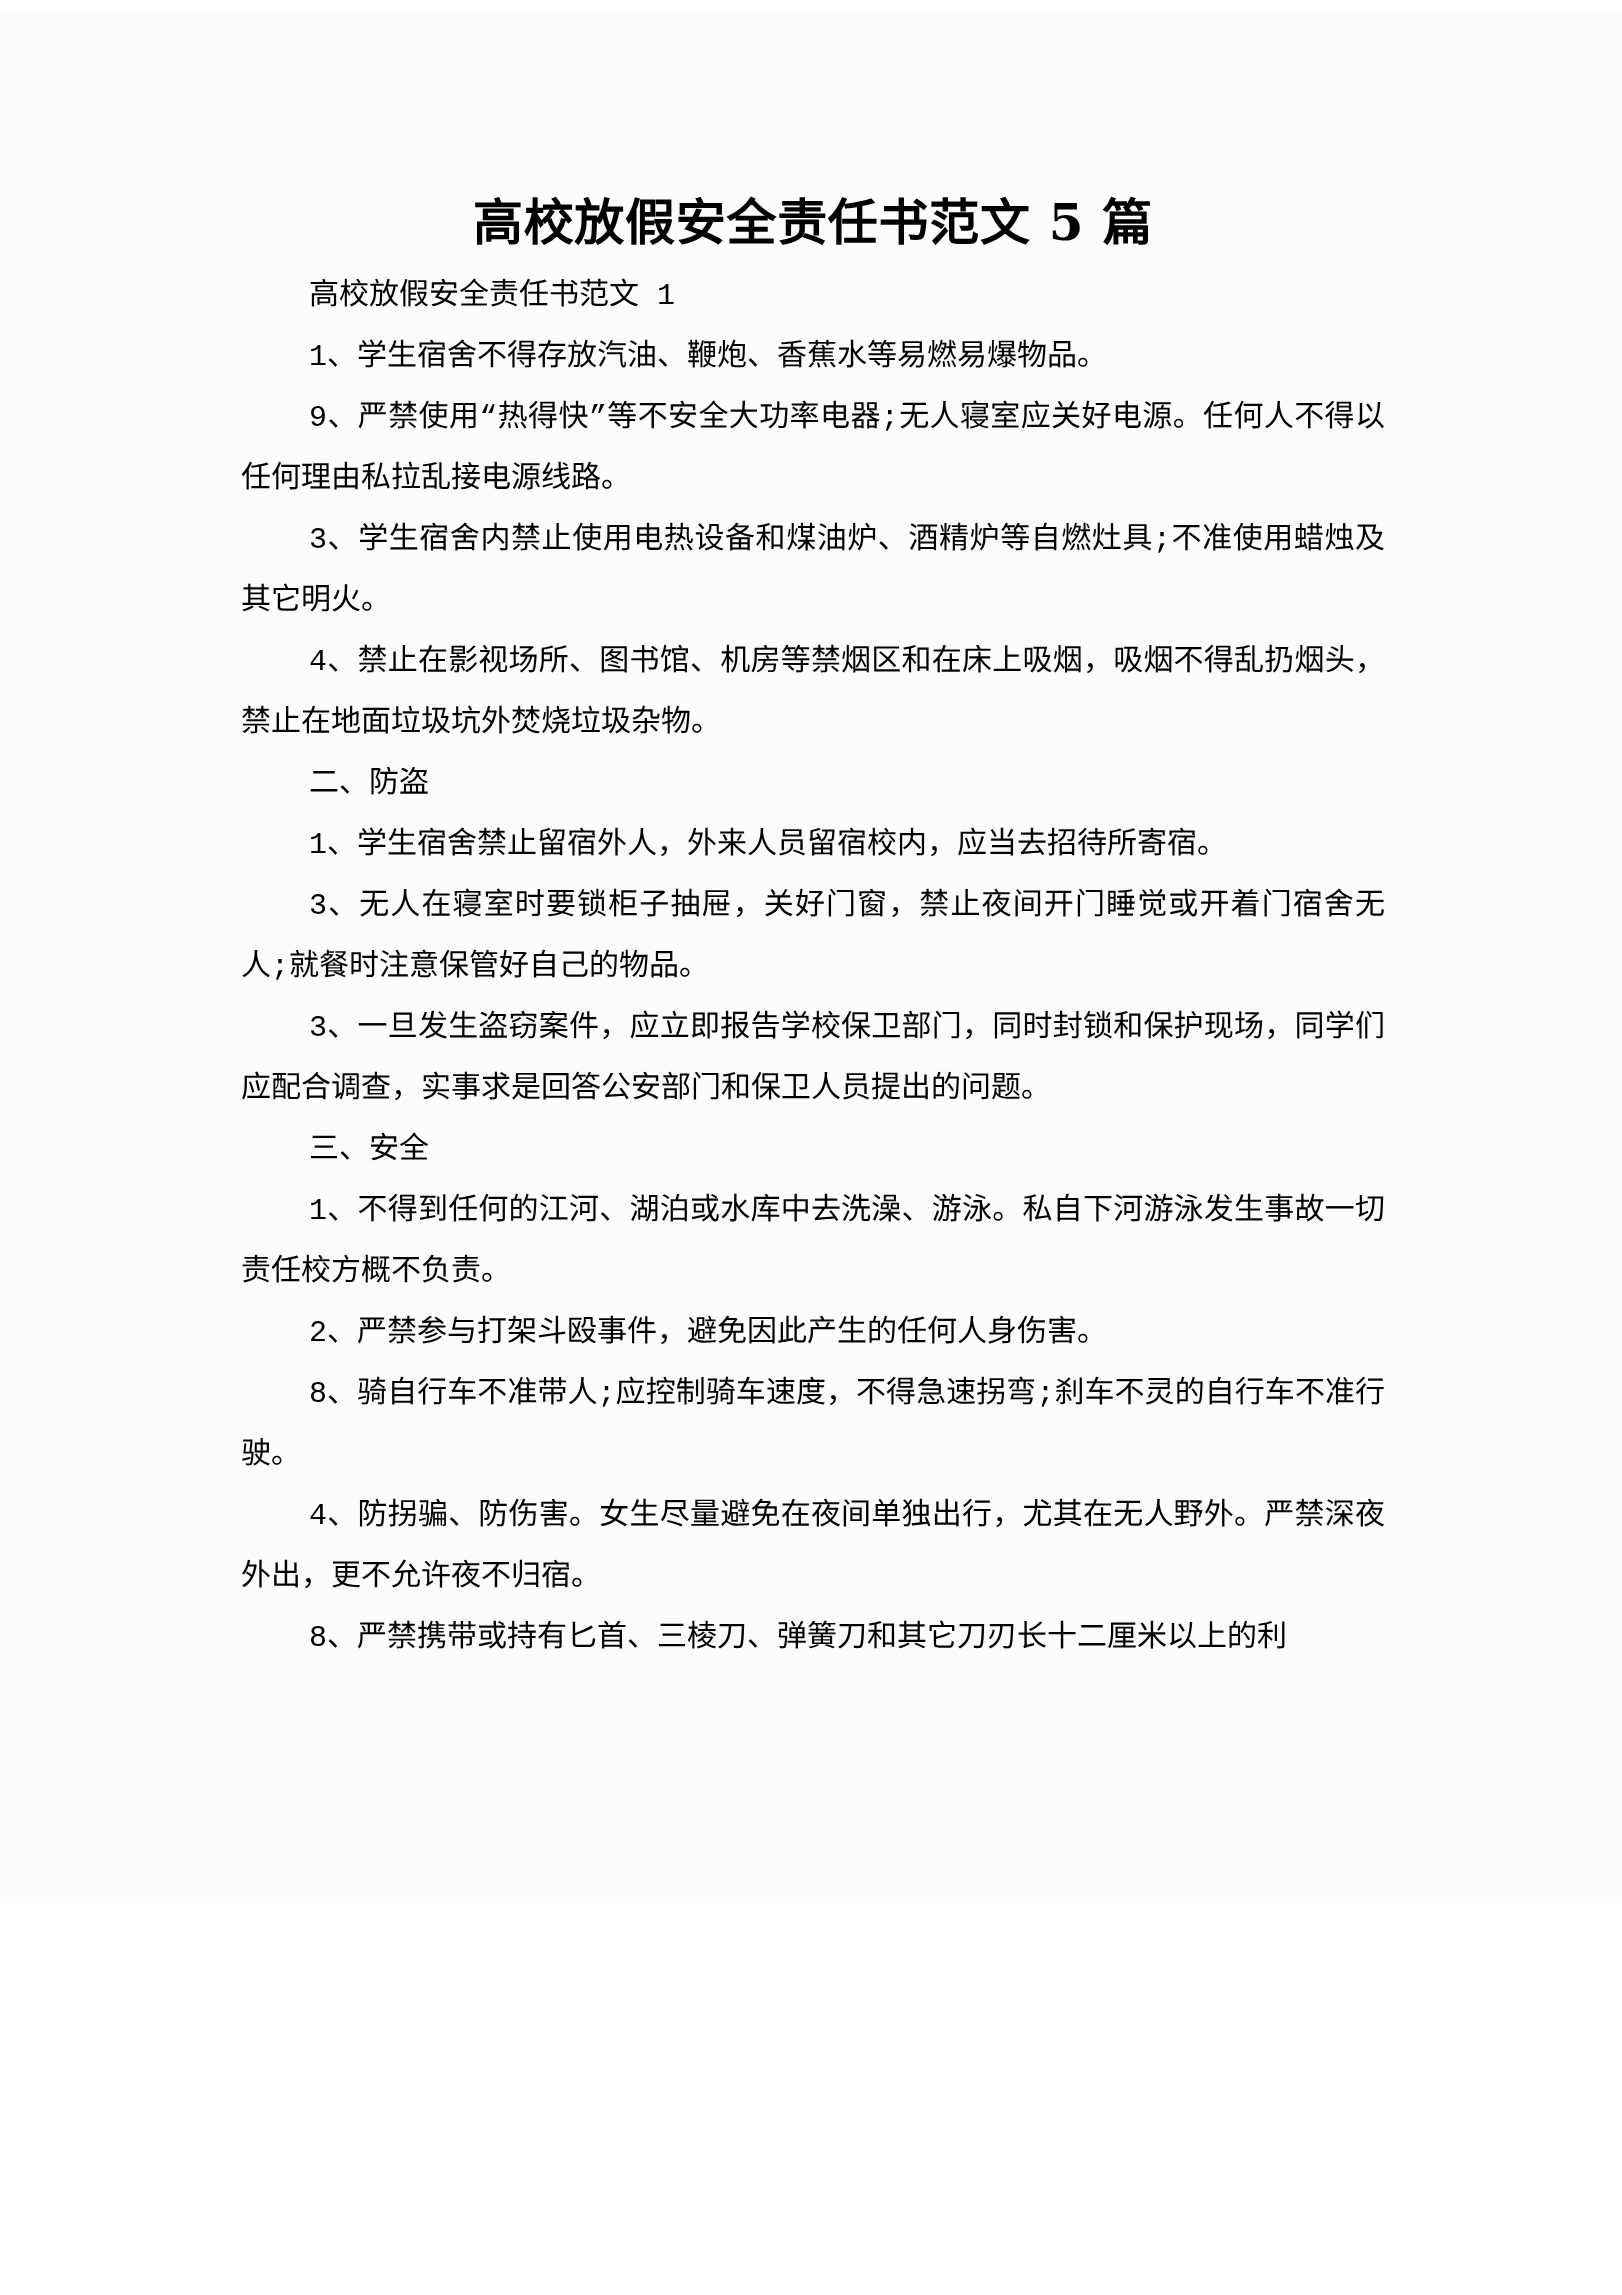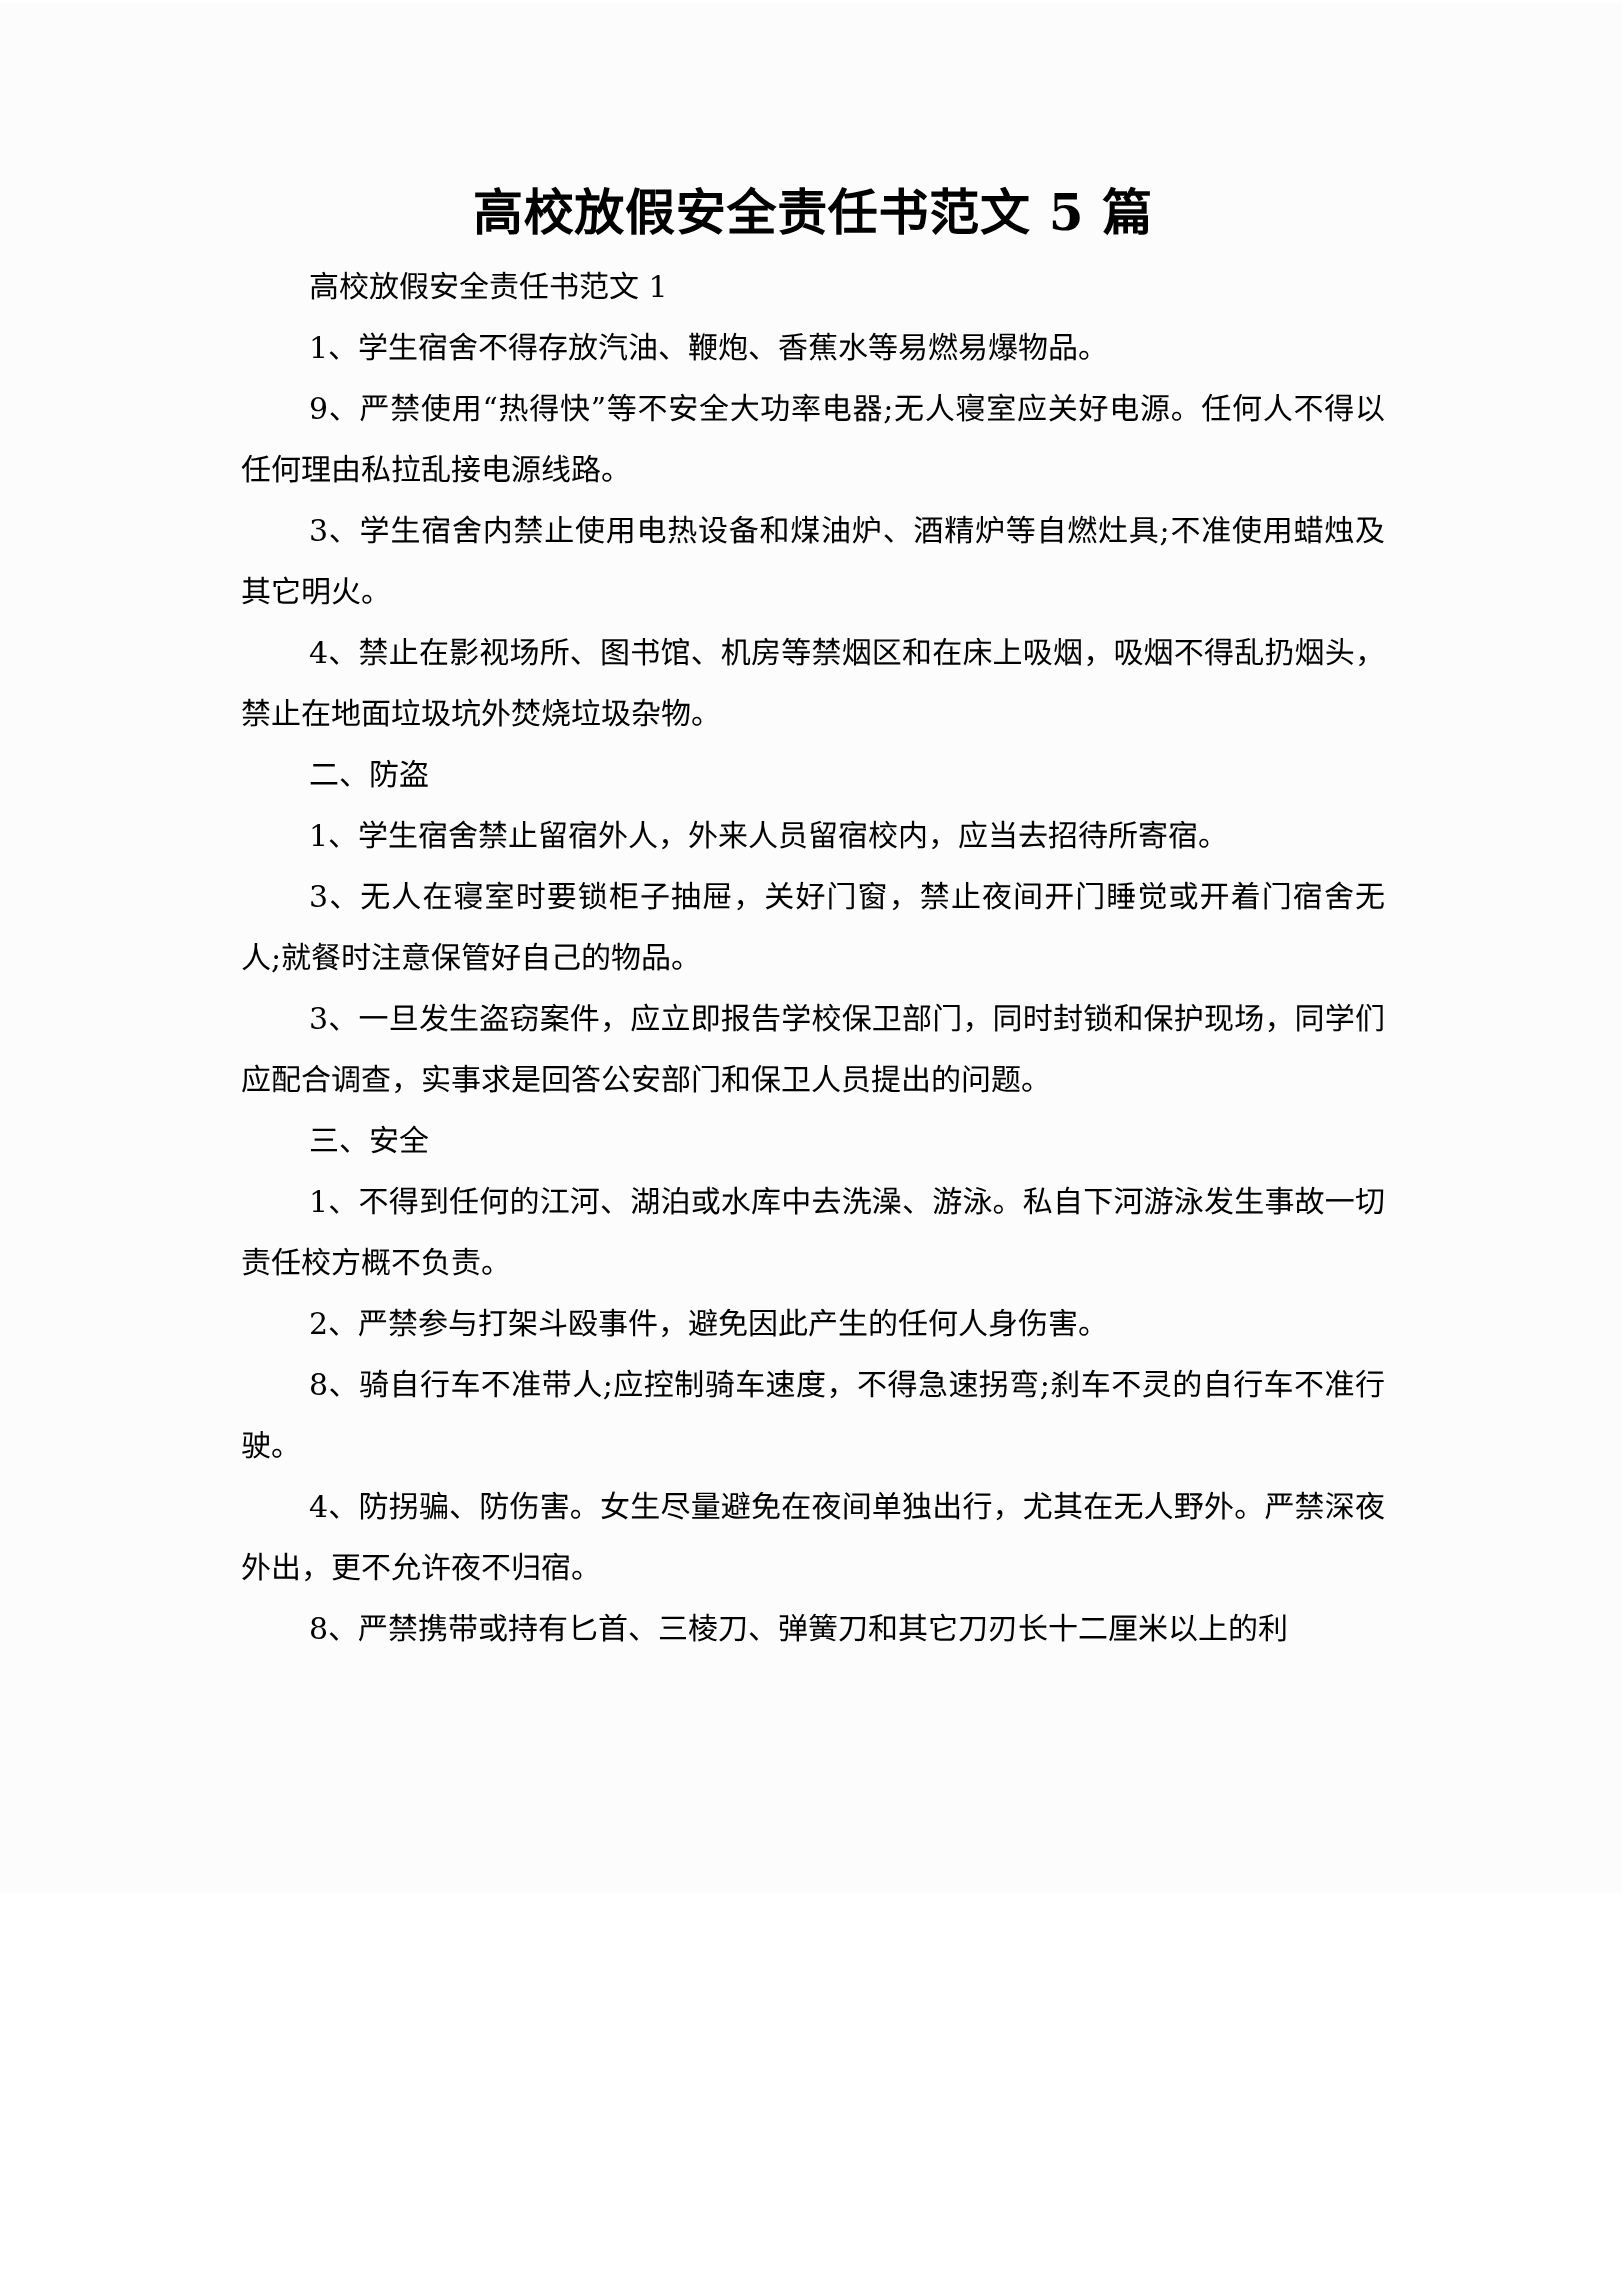--- a/index.html
+++ b/index.html
@@ -9,21 +9,21 @@
     background: #ffffff;
   }
   body {
     font-family: "DejaVu Serif", "Liberation Serif", serif;
     color: #000000;
   }
   .page {
     position: relative;
     width: 1623px;
     height: 1890px;
-    margin: 3px auto;
+    margin: 13px auto;
     background: #fcfcfc;
     box-sizing: border-box;
     overflow: hidden;
   }
   .content {
     position: absolute;
     left: 241px;
     top: 0;
     width: 1144px;
   }
@@ -42,20 +42,21 @@
     line-height: 61px;
     margin: 0;
     text-align: justify;
     text-justify: inter-ideograph;
     text-indent: 0;
     white-space: pre-wrap;
     word-break: break-all;
   }
   .para.indent-2 {
     text-indent: 68px;
+    font-family: Liberation Mono, monospace;
   }
   .gap-title {
     height: 14.4px;
   }
 </style>
 </head>
 <body>
 
 <div class="page">
   <div class="content">

